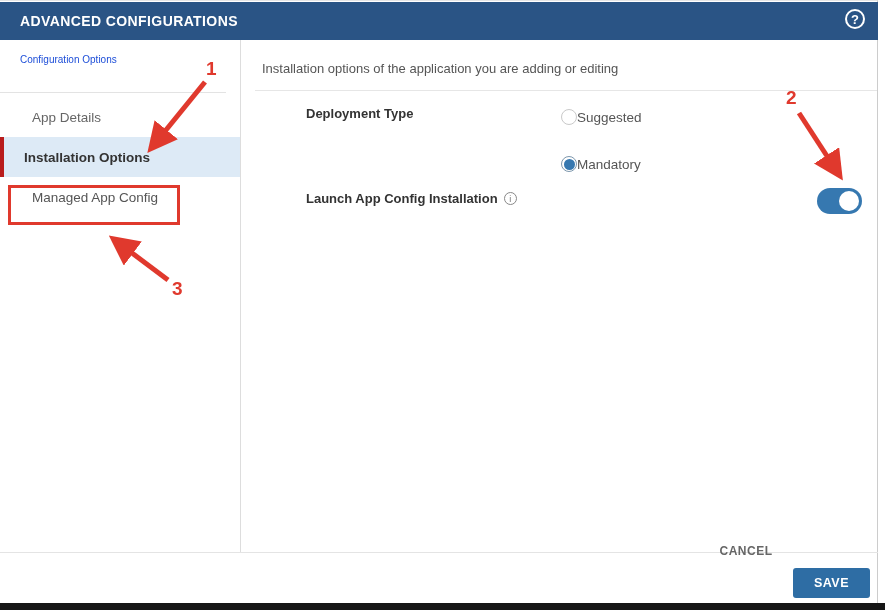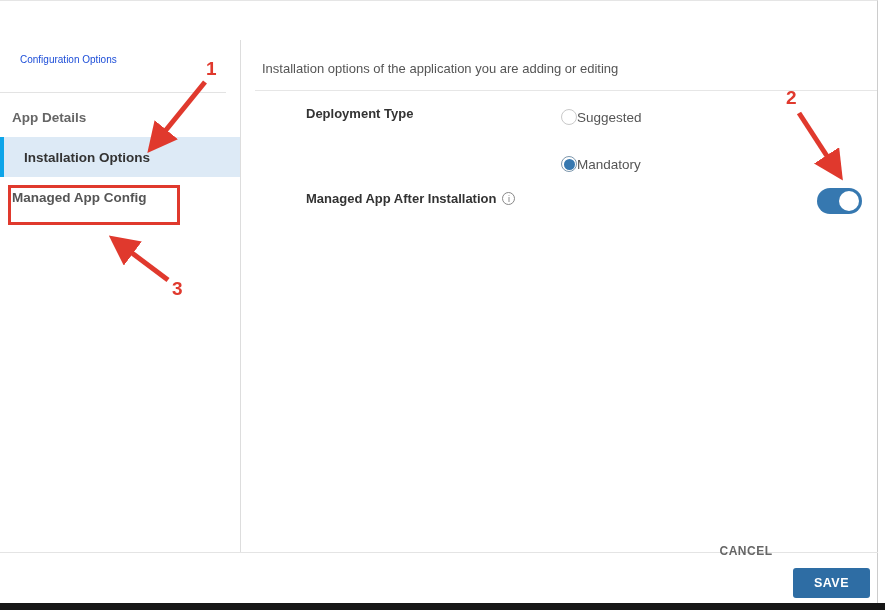--- a/index.html
+++ b/index.html
@@ -40,26 +40,26 @@
     background:#dddddd;
   }
   .sidebar-heading {
     position:absolute; left:20px; top:54px; font-size:10px; color:#1d4ed8;
   }
   .sidebar-heading-divider {
     position:absolute; left:0; top:92px; width:226px; height:1px; background:#e3e3e3;
   }
   .nav-item {
     position:absolute; left:0; width:240px; height:40px;
-    display:flex; align-items:center; padding-left:12px;
-    font-size:13.5px; color:#666666; cursor:pointer;font-weight:bold;
+    display:flex; align-items:center; padding-left:32px;
+    font-size:13.5px; color:#666666; cursor:pointer;
   }
   .nav-item.app-details { top:97px; }
   .nav-item.installation-options {
-    top:137px; background:#ddeaf6; border-left:4px solid #0ea5e9;
+    top:137px; background:#ddeaf6; border-left:4px solid #b91c1c;
     padding-left:20px; font-weight:bold; color:#333333;
   }
   .nav-item.managed-app-config { top:177px; color:#555555; }
   
   .content-desc {
     position:absolute; left:262px; top:61px; font-size:13px; color:#555555;
   }
   .content-divider {
     position:absolute; left:255px; top:90px; width:622px; height:1px; background:#e6e6e6;
   }
@@ -133,20 +133,23 @@
     font-family:"Liberation Sans", sans-serif; font-size:19px; font-weight:bold;
     fill:#e0392d;
   }
 </style>
 </head>
 <body>
 
 <div class="dialog">
   <div class="dialog-frame"></div>
 
+  <div class="titlebar">
+    <span class="titlebar-title">ADVANCED CONFIGURATIONS</span>
+  </div>
   <div class="help-icon">
     <span>?</span>
   </div>
 
   <div class="v-divider"></div>
   <div class="sidebar-heading">Configuration Options</div>
   <div class="sidebar-heading-divider"></div>
 
   <div class="nav-item app-details">
     <span>App Details</span>
@@ -166,21 +169,21 @@
   <div class="radio-row suggested">
     <span class="radio-circle"></span>
     <span class="radio-label">Suggested</span>
   </div>
   <div class="radio-row mandatory">
     <span class="radio-circle checked"></span>
     <span class="radio-label">Mandatory</span>
   </div>
 
   <div class="field-label launch-label">
-    <span>Managed App After Installation</span>
+    <span>Launch App Config Installation</span>
     <span class="info-icon">
       <span>i</span>
     </span>
   </div>
   <div class="toggle">
     <span class="toggle-knob"></span>
   </div>
 
   <div class="footer-divider"></div>
   <button class="cancel-button">CANCEL</button>

